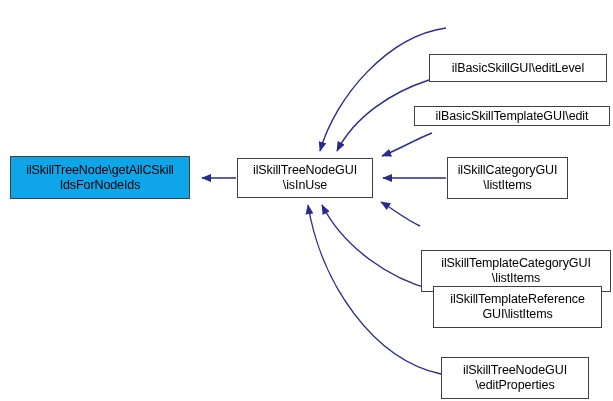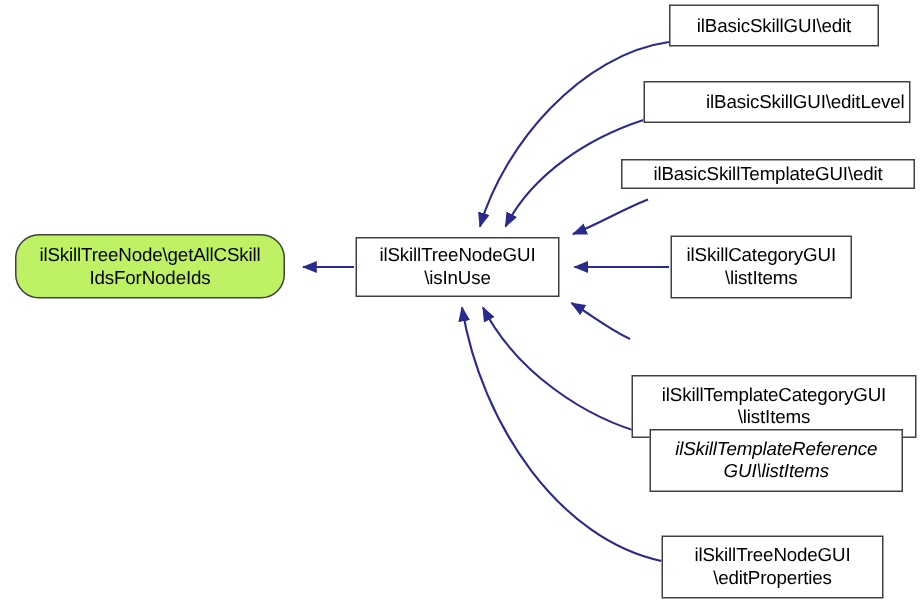--- a/index.html
+++ b/index.html
@@ -35,23 +35,22 @@
     background: #ffffff;
     color: #000000;
     font-size: 12.5px;
     line-height: 15px;
     letter-spacing: -0.1px;
     white-space: pre-line;
     cursor: default;
     z-index: 2;
   }
   .graph-node.highlight {
-    background: #bef264;
+    background: #0ea5e9;
     border-color: #404040;
-    border-radius: 16px;
   }
   .node-label {
     display: block;
     padding: 0 3px;
   }
 </style>
 </head>
 <body>
 
 <div id="graph-root">
@@ -83,43 +82,40 @@
   <div class="graph-node highlight" style="left:10px; top:156px; width:180px; height:43px;">
     <span class="node-label">ilSkillTreeNode\getAllCSkill
 IdsForNodeIds</span>
   </div>
 
   <div class="graph-node" style="left:237px; top:158px; width:136px; height:40px;">
     <span class="node-label">ilSkillTreeNodeGUI
 \isInUse</span>
   </div>
 
-  <div class="graph-node" style="left:446px; top:3px; width:140px; height:28px;">
-    <span class="node-label">ilBasicSkillGUI\edit</span>
-  </div>
 
-  <div class="graph-node" style="left:429px; top:54px; width:178px; height:28px;justify-content:flex-end;">
+  <div class="graph-node" style="left:429px; top:54px; width:178px; height:28px;">
     <span class="node-label">ilBasicSkillGUI\editLevel</span>
   </div>
 
   <div class="graph-node" style="left:414px; top:106px; width:196px; height:20px;">
     <span class="node-label">ilBasicSkillTemplateGUI\edit</span>
   </div>
 
   <div class="graph-node" style="left:447px; top:157px; width:121px; height:42px;">
     <span class="node-label">ilSkillCategoryGUI
 \listItems</span>
   </div>
 
   <div class="graph-node" style="left:421px; top:222px; width:190px; height:42px;margin-top:28px;">
     <span class="node-label">ilSkillTemplateCategoryGUI
 \listItems</span>
   </div>
 
-  <div class="graph-node" style="left:433px; top:286px; width:169px; height:42px;font-style:italic;">
+  <div class="graph-node" style="left:433px; top:286px; width:169px; height:42px;">
     <span class="node-label">ilSkillTemplateReference
 GUI\listItems</span>
   </div>
 
   <div class="graph-node" style="left:441px; top:357px; width:148px; height:42px;">
     <span class="node-label">ilSkillTreeNodeGUI
 \editProperties</span>
   </div>
 
 </div>

